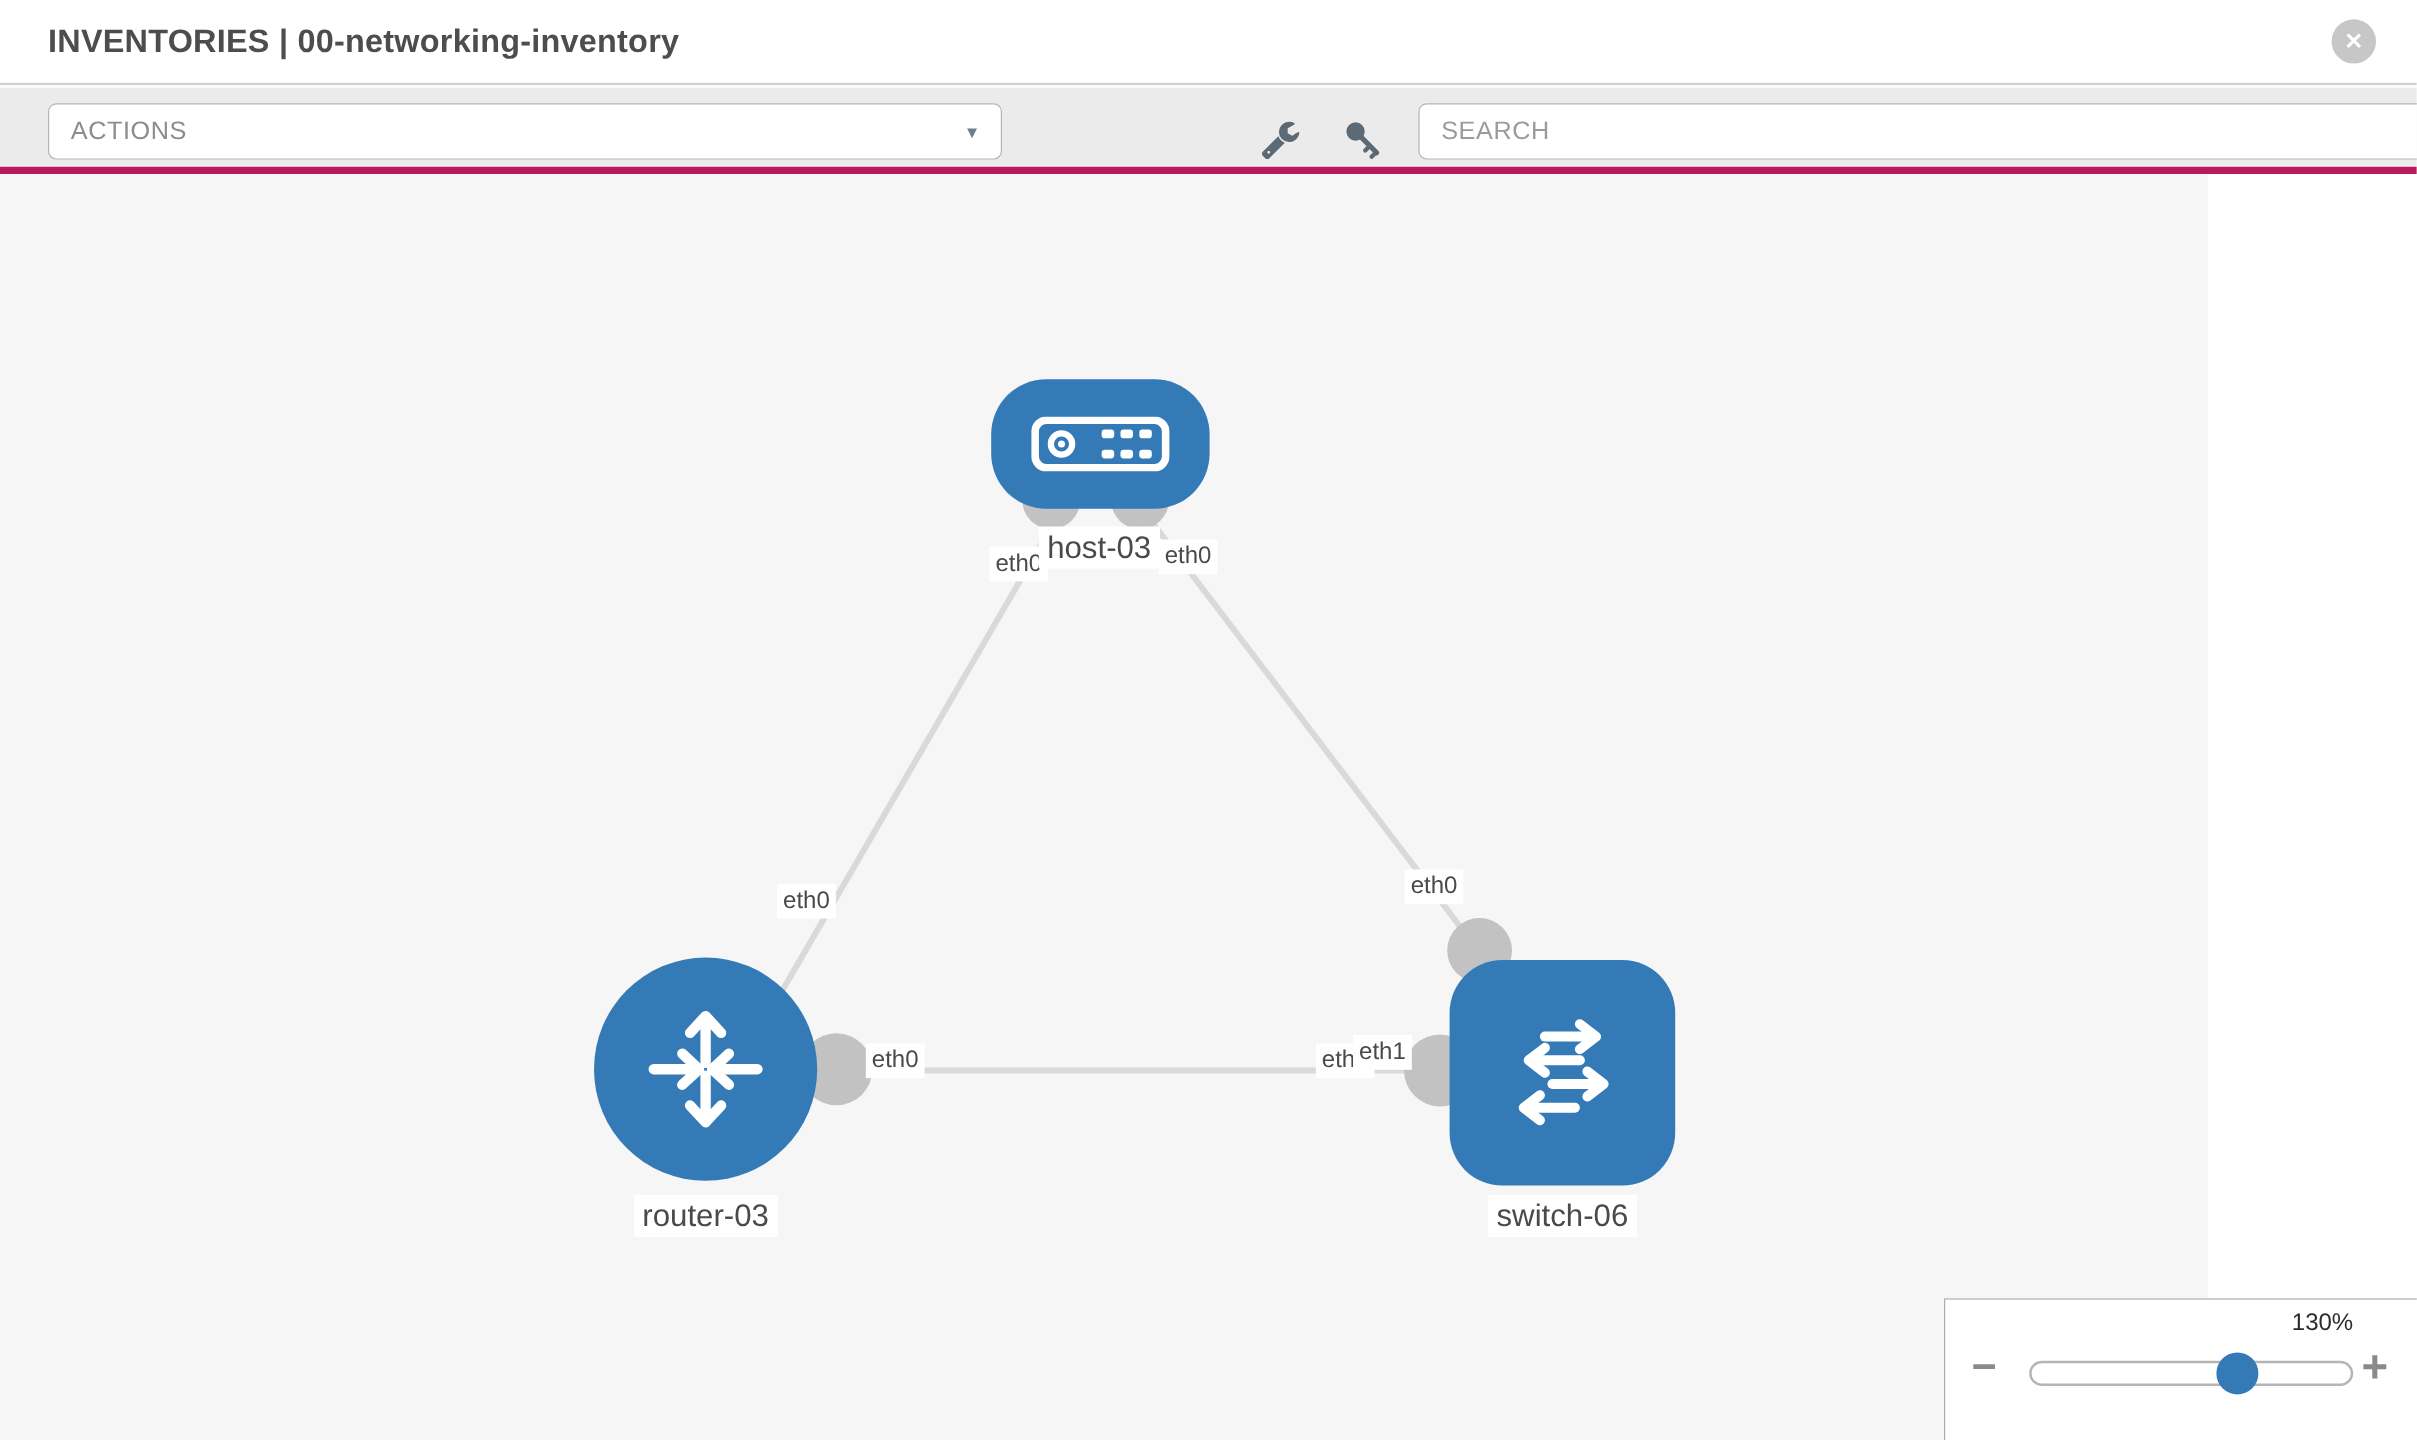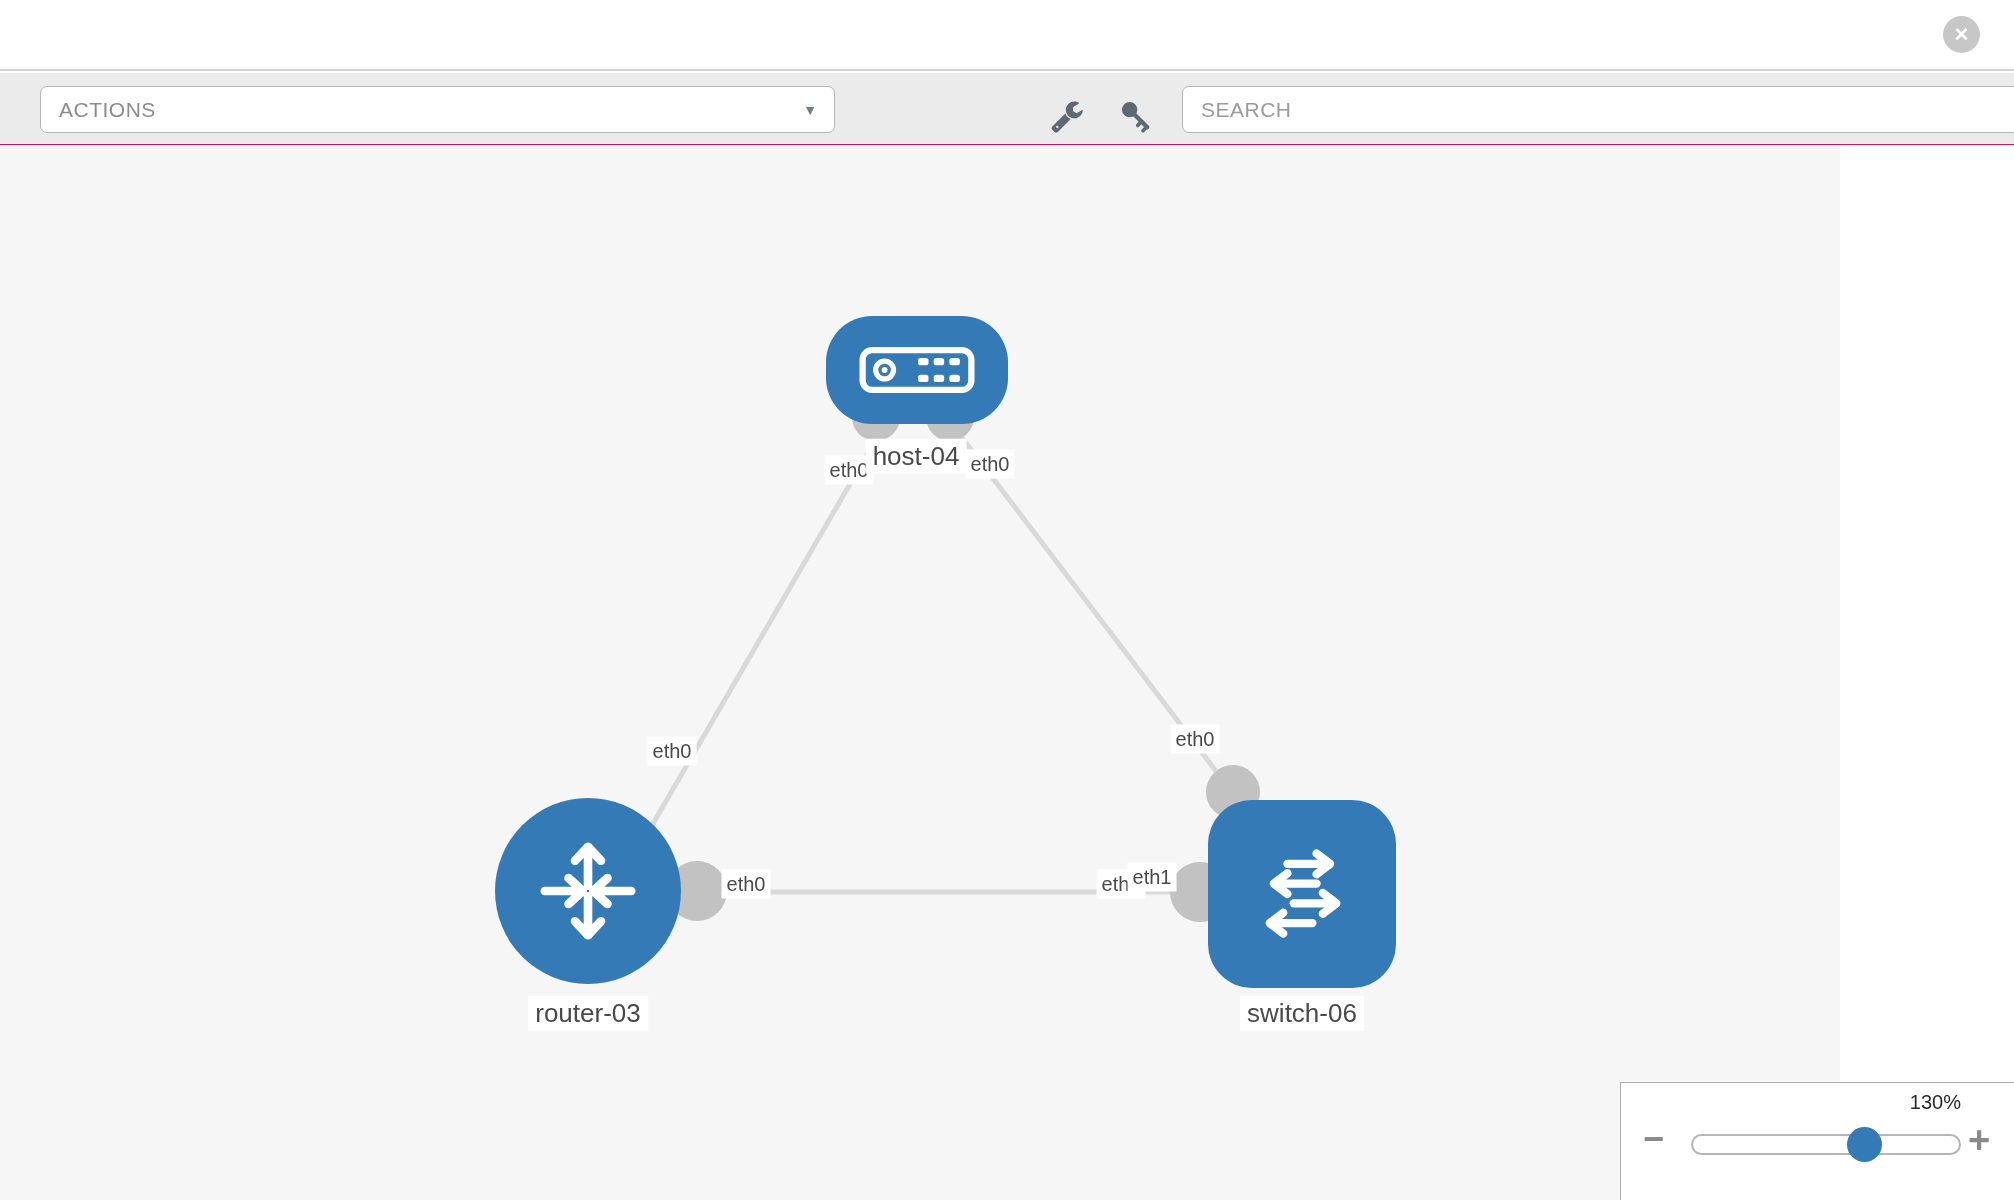--- a/index.html
+++ b/index.html
@@ -12,21 +12,21 @@
     background:#fff; border-bottom:2px solid #d2d2d2; }
   .page-title { position:absolute; left:40px; top:50%; transform:translateY(-50%);
     font-size:27px; font-weight:700; color:#4d4d4d; letter-spacing:0.2px; }
   .close-btn { position:absolute; left:1943px; top:16px; width:37px; height:37px;
     border-radius:50%; background:#c7c7c7; color:#fff; display:flex;
     align-items:center; justify-content:center; font-size:19px; font-weight:700;
     cursor:pointer; }
 
   
   .toolbar { position:absolute; left:0; top:73px; width:2014px; height:72px;
-    background:#ebebeb; border-bottom:1px solid #be185d; }
+    background:#ebebeb; border-bottom:6px solid #be185d; }
   .select-box { position:absolute; top:13px; height:47px; background:#fff;
     border:1px solid #b5b5b5; border-radius:7px; display:flex; align-items:center;
     padding:0 18px; cursor:pointer; }
   .select-box .lbl { font-size:21px; color:#8c8c8c; letter-spacing:0.5px; }
   .select-box .caret { position:absolute; right:17px; top:50%;
     transform:translateY(-50%); font-size:14px; color:#717d89; }
   .actions-box { left:40px; width:795px; }
   .search-box { left:1182px; width:896px; }
   .tool-btn { position:absolute; top:26px; width:34px; height:34px; cursor:pointer; }
   .tool-btn svg { width:100%; height:100%; fill:#5b6a75; stroke:#5b6a75; }
@@ -65,20 +65,21 @@
     background:#fff; border:2px solid #b5b5b5; border-radius:11px; cursor:pointer; }
   .zoom-thumb { position:absolute; left:226px; top:44px; width:35px; height:35px;
     border-radius:50%; background:#337ab7; cursor:grab; }
 </style>
 </head>
 <body>
 
 <div class="stage">
 
   <div class="header">
+    <div class="page-title">INVENTORIES | 00-networking-inventory</div>
     <div class="close-btn">
       <span>✕</span>
     </div>
   </div>
 
   <div class="toolbar">
     <div class="select-box actions-box">
       <span class="lbl">ACTIONS</span>
       <span class="caret">▼</span>
     </div>
@@ -157,21 +158,21 @@
     </div>
 
     <div class="chip iface-chip" style="left:849px;  top:325px;">eth0</div>
     <div class="chip iface-chip" style="left:990px;  top:319px;">eth0</div>
     <div class="chip iface-chip" style="left:672px;  top:606px;">eth0</div>
     <div class="chip iface-chip" style="left:1195px; top:594px;">eth0</div>
     <div class="chip iface-chip" style="left:746px;  top:739px;">eth0</div>
     <div class="chip iface-chip" style="left:1121px; top:739px;">eth0</div>
     <div class="chip iface-chip" style="left:1152px; top:732px;">eth1</div>
 
-    <div class="chip node-chip" style="left:916px;  top:311px;">host-04</div>
+    <div class="chip node-chip" style="left:916px;  top:311px;">host-03</div>
     <div class="chip node-chip" style="left:588px;  top:868px;">router-03</div>
     <div class="chip node-chip" style="left:1302px; top:868px;">switch-06</div>
   </div>
 
   <div class="zoom-panel">
     <div class="zoom-value">130%</div>
     <div class="zoom-minus">
       <span>−</span>
     </div>
     <div class="zoom-track"></div>

